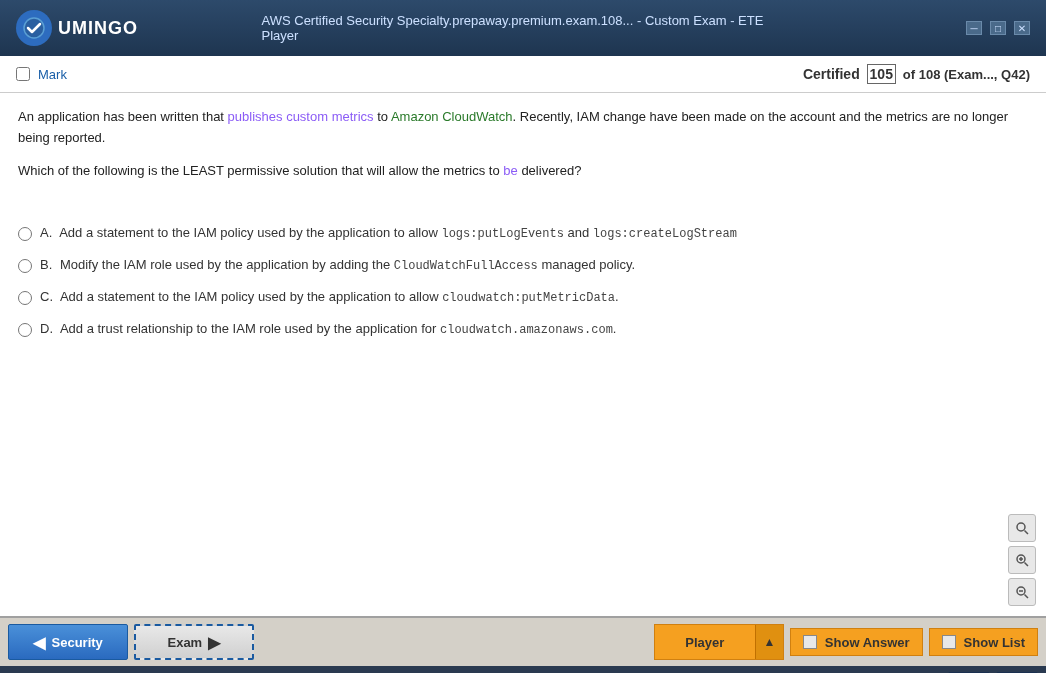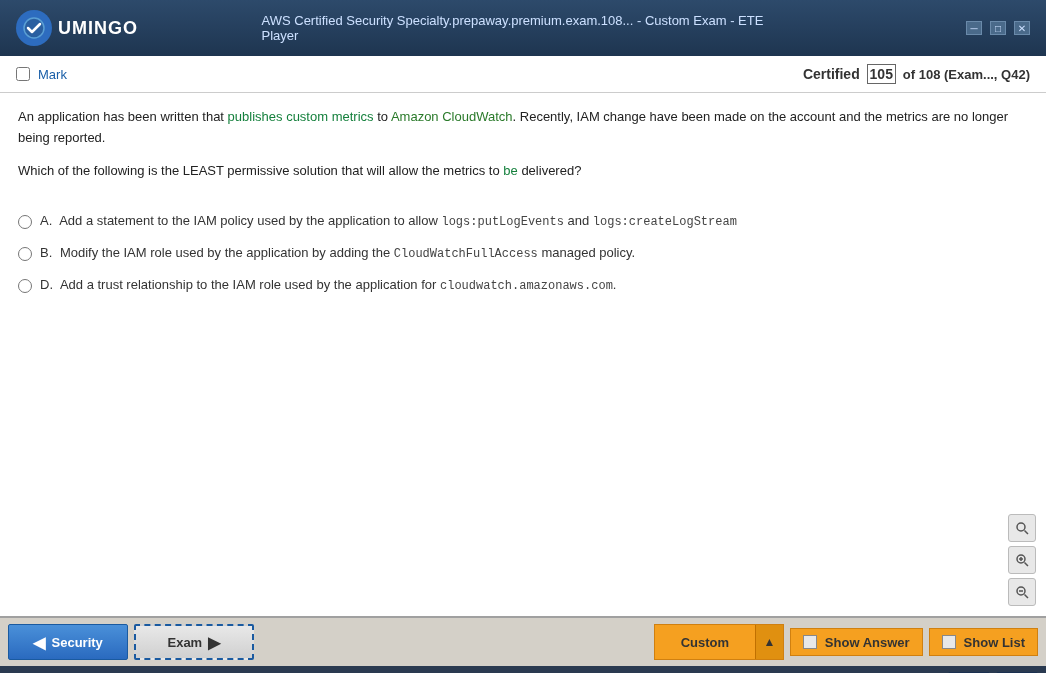--- a/index.html
+++ b/index.html
@@ -72,22 +72,22 @@
     }
     .question-info { color: #333; font-size: 13px; }
 
     
     .question-content {
       padding: 14px 18px;
       color: #222;
       line-height: 1.6;
     }
     .question-text { margin-bottom: 12px; font-size: 13px; }
-    .question-prompt { margin-bottom: 16px; font-size: 13px; }
-    .highlight-blue { color: #15803d; }
+    .question-prompt { margin-bottom: 28px; font-size: 13px; }
+    .highlight-blue { color: #8b5cf6; }
     .highlight-green { color: #2a7a2a; }
     code {
       font-family: 'Courier New', monospace;
       font-size: 12px;
       color: #444;
     }
 
     
     .options { padding: 0 18px 16px 18px; }
     .option-row {
@@ -269,20 +269,27 @@
     </div>
 
     <div class="option-row">
       <input type="radio" name="answer" class="option-radio" style="">
       <span class="option-label">
         <span class="option-letter">B.</span>
         Modify the IAM role used by the application by adding the <code>CloudWatchFullAccess</code> managed policy.
       </span>
     </div>
 
+    <div class="option-row">
+      <input type="radio" name="answer" class="option-radio" style="">
+      <span class="option-label">
+        <span class="option-letter">C.</span>
+        Add a statement to the IAM policy used by the application to allow <code>cloudwatch:putMetricData</code>.
+      </span>
+    </div>
 
     <div class="option-row">
       <input type="radio" name="answer" class="option-radio" style="">
       <span class="option-label">
         <span class="option-letter">D.</span>
         Add a trust relationship to the IAM role used by the application for <code>cloudwatch.amazonaws.com</code>.
       </span>
     </div>
   </div>
 
@@ -317,21 +324,21 @@
     <span>Security</span>
   </button>
   <button class="nav-btn next">
     <span>Exam</span>
     <span class="arrow-right">▶</span>
   </button>
 
   <div class="spacer"></div>
 
   <div class="review-btn">
-    <span class="review-main">Custom</span>
+    <span class="review-main">Player</span>
     <span class="review-arrow">▲</span>
   </div>
 
   <button class="answer-btn">
     <span class="btn-square"></span>
     <span>Show Answer</span>
   </button>
 
   <button class="list-btn">
     <span class="btn-square"></span>

